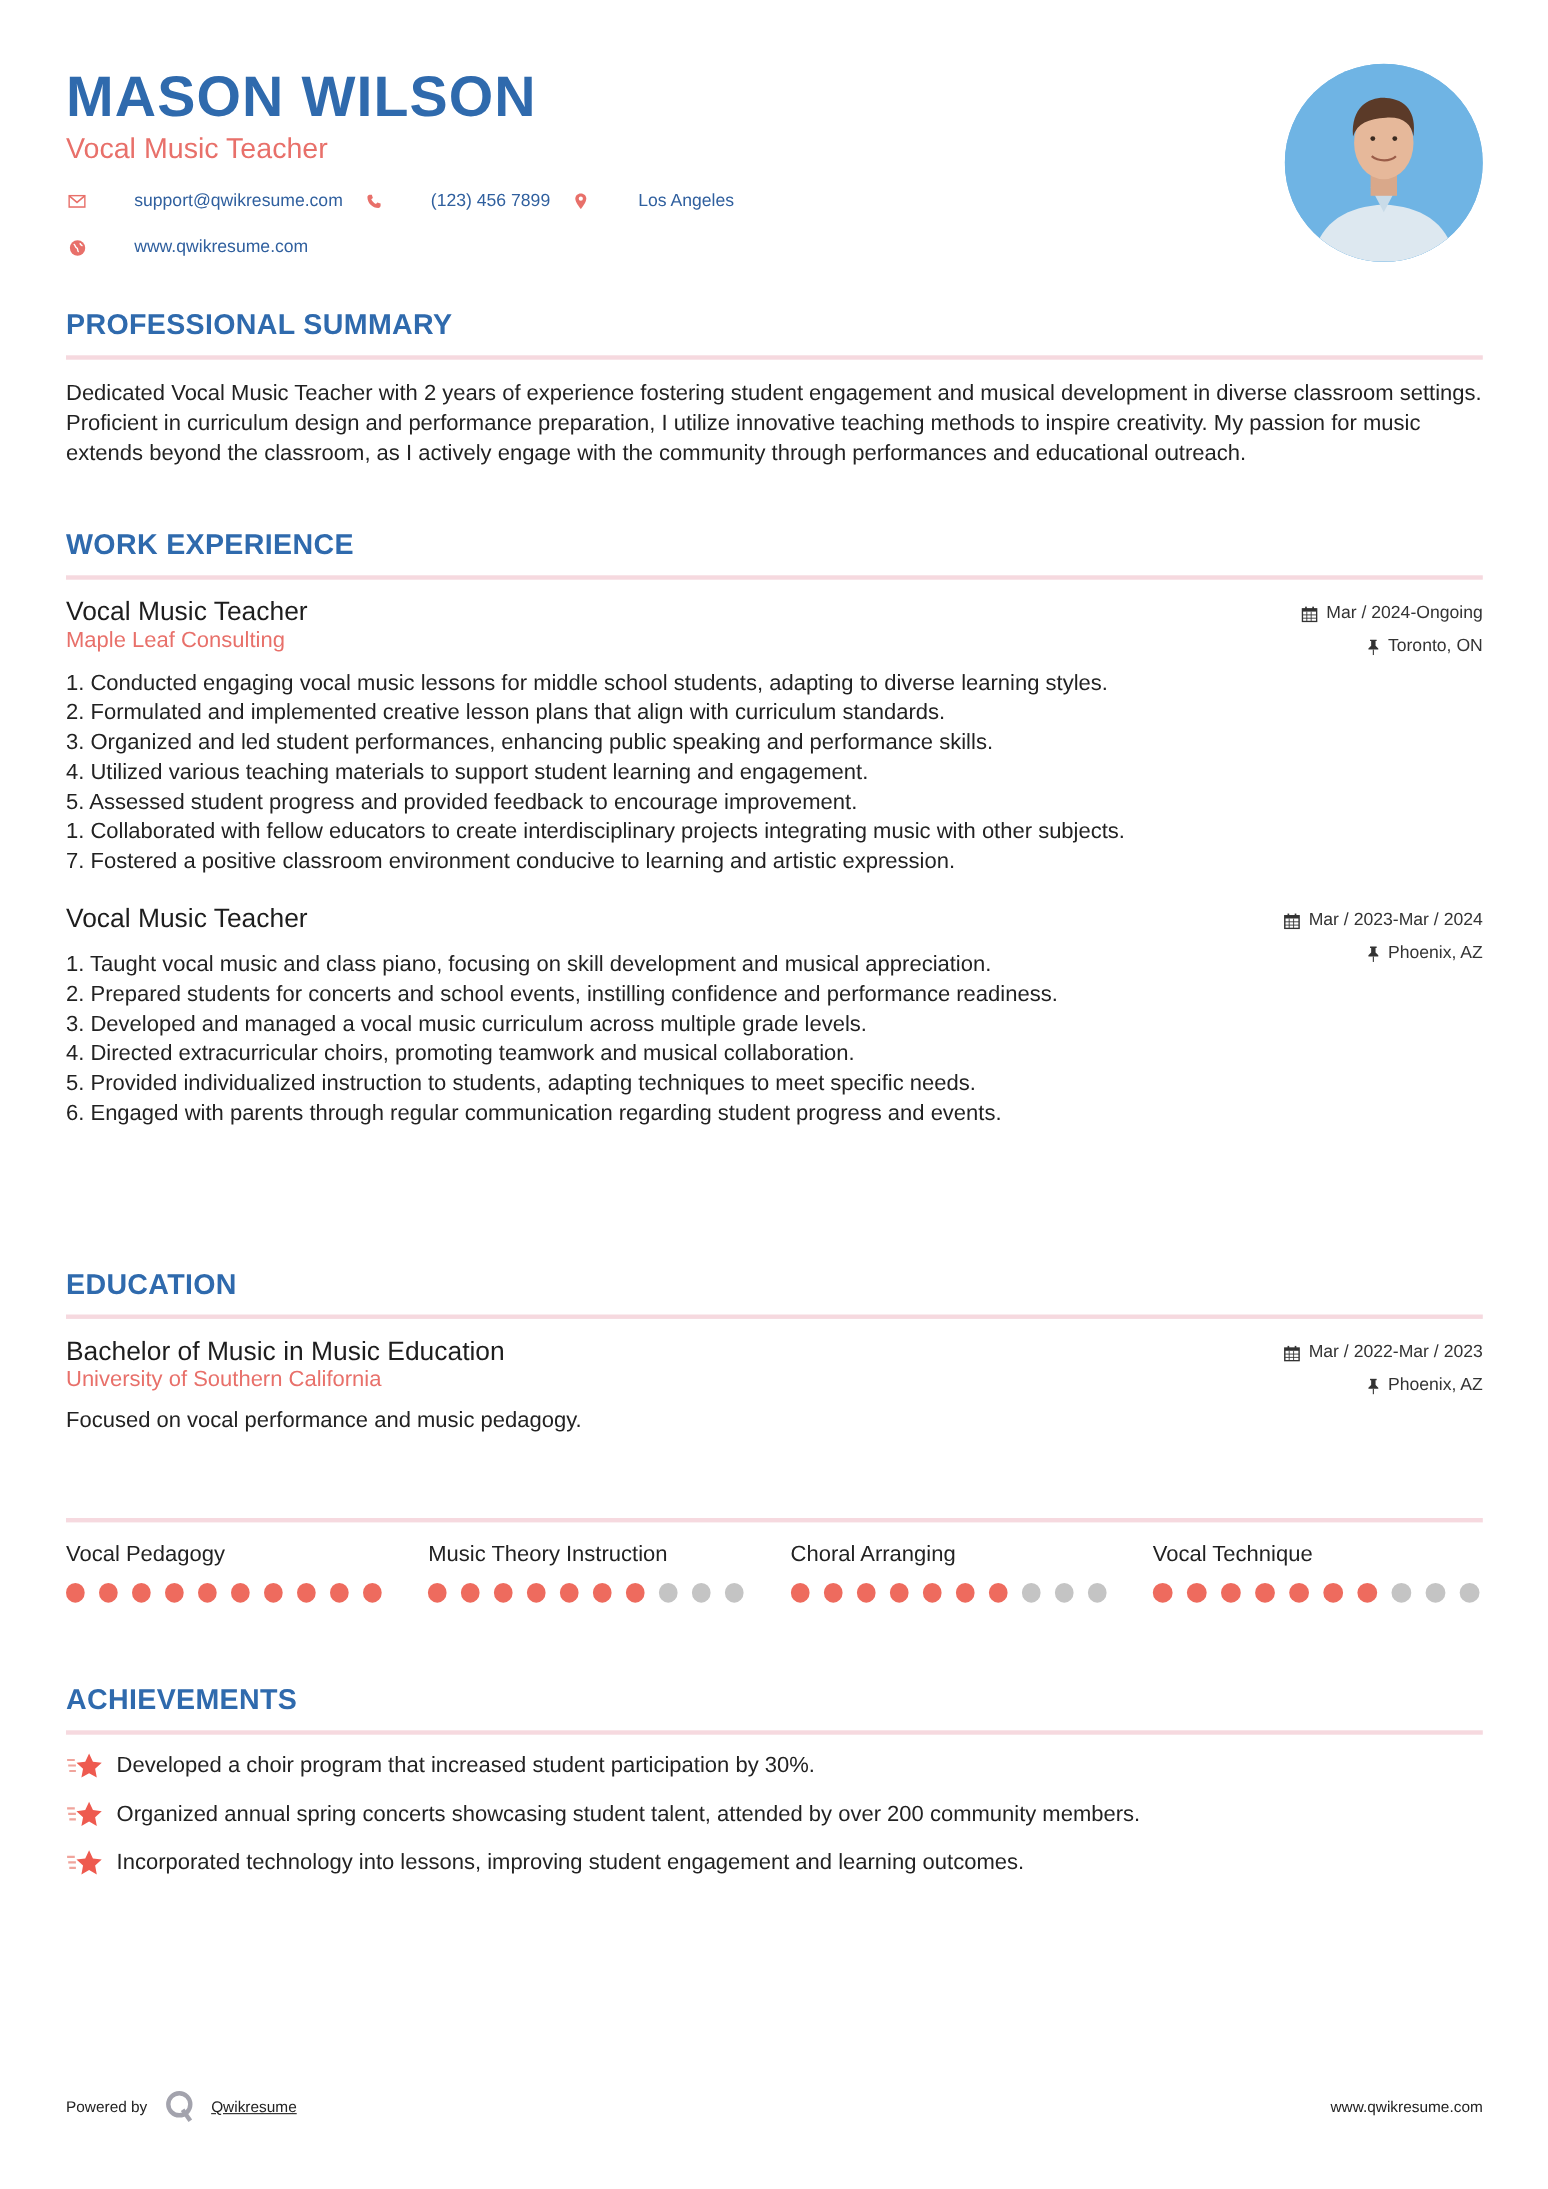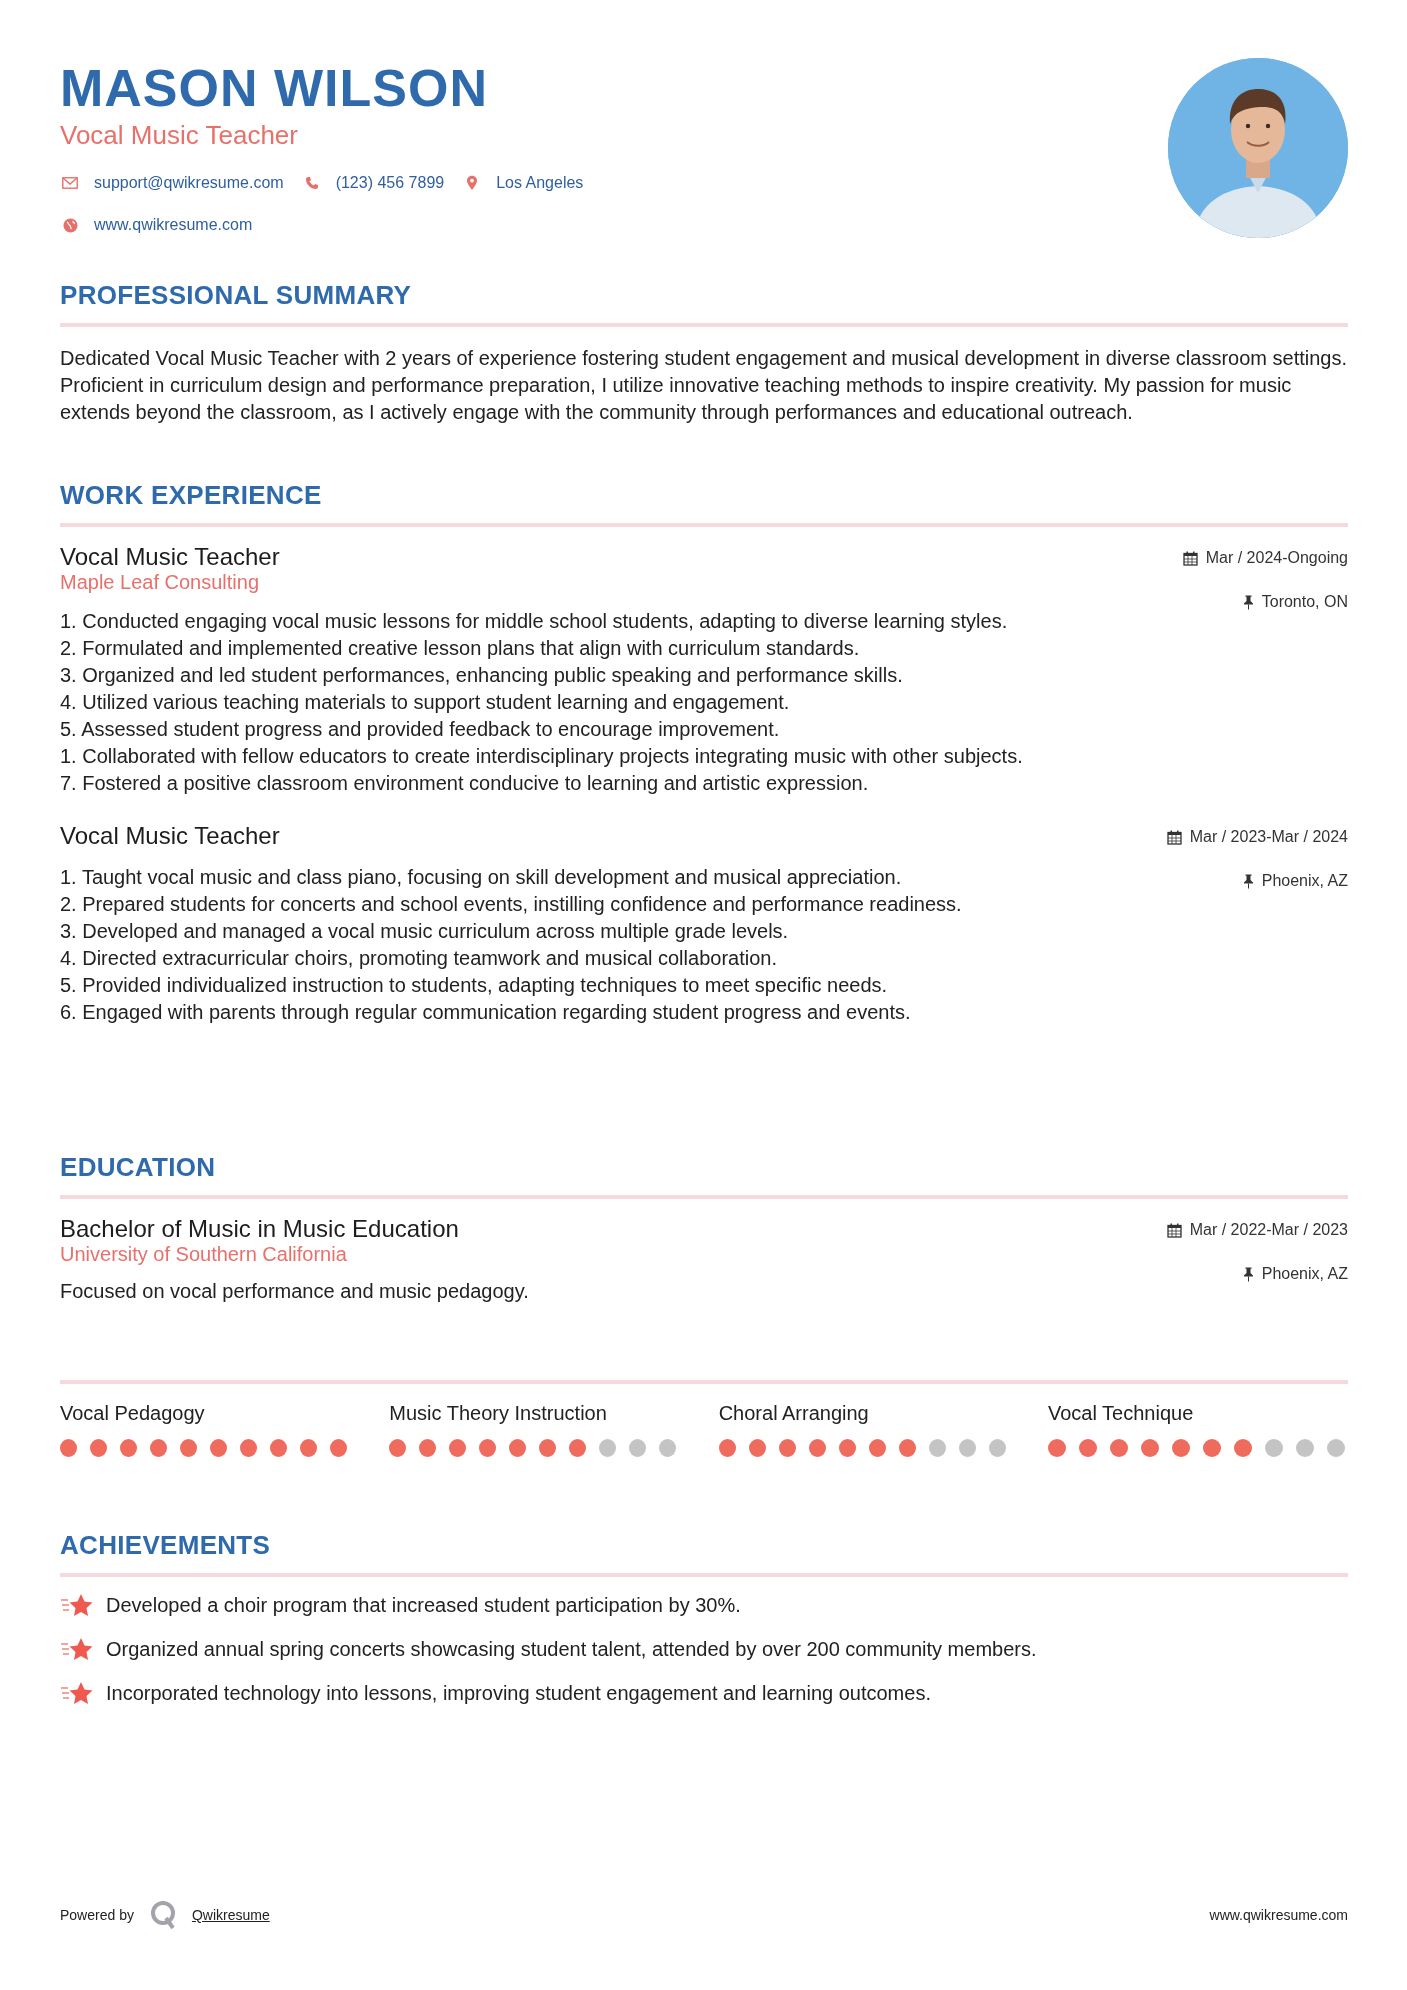--- a/index.html
+++ b/index.html
@@ -6,36 +6,36 @@
     html, body { width: 1407px; height: 1990px; background: #ffffff; }
     body { font-family: "Liberation Sans", "DejaVu Sans", sans-serif; color: #222; position: relative; overflow: hidden; }
     .page { position: absolute; left: 60px; top: 0; width: 1288px; }
 
     .header { position: relative; height: 250px; }
     .name { position: absolute; top: 58px; left: 0; font-size: 52px; font-weight: bold; color: #2f6aad; letter-spacing: 1px; }
     .role { position: absolute; top: 120px; left: 0; font-size: 26px; color: #e8706a; }
     .contact-row { position: absolute; left: 0; display: flex; align-items: center; font-size: 16px; color: #2f5f9e; }
     .contact-row.r1 { top: 173px; }
     .contact-row.r2 { top: 215px; }
-    .c-item { display: flex; align-items: center; margin-right: 18px; }
+    .c-item { display: flex; align-items: center; margin-right: 18px; gap: 28px; }
     .c-icon { width: 20px; height: 20px; margin-right: 14px; display: inline-flex; align-items: center; justify-content: center; }
     .photo { position: absolute; right: 0; top: 58px; width: 180px; height: 180px; border-radius: 50%; background: #6fb4e4; overflow: hidden; }
 
     .section { position: absolute; left: 0; width: 1288px; }
     .section-title { font-size: 26px; font-weight: bold; color: #2f6aad; letter-spacing: 0.3px; }
     .section-rule { height: 4px; background: #f6d9df; margin-top: 12px; }
 
     .summary { font-size: 20px; line-height: 27px; color: #222; margin-top: 18px; }
 
     .job { position: relative; }
     .job-title { font-size: 24px; color: #1d1d1d; }
     .job-company { font-size: 20px; color: #e8706a; margin-top: 0; }
     .job-meta { position: absolute; right: 0; top: 4px; text-align: right; font-size: 16px; color: #333; }
     .meta-line { display: flex; justify-content: flex-end; align-items: center; height: 22px; }
-    .meta-line + .meta-line { margin-top: 22px; }
+    .meta-line + .meta-line { margin-top: 8px; }
     .meta-icon { margin-right: 8px; display: inline-flex; }
     .bullets { margin-top: 14px; font-size: 20px; line-height: 27px; color: #222; }
     .bullets div { white-space: nowrap; }
 
     .skills-row { display: flex; justify-content: space-between; margin-top: 18px; }
     .skill { width: 300px; }
     .skill-name { font-size: 20px; color: #222; }
     .dots { display: flex; margin-top: 14px; }
     .dot { width: 18px; height: 18px; border-radius: 50%; margin-right: 13px; background: #ee6b5e; }
     .dot.off { background: #c4c4c4; }

